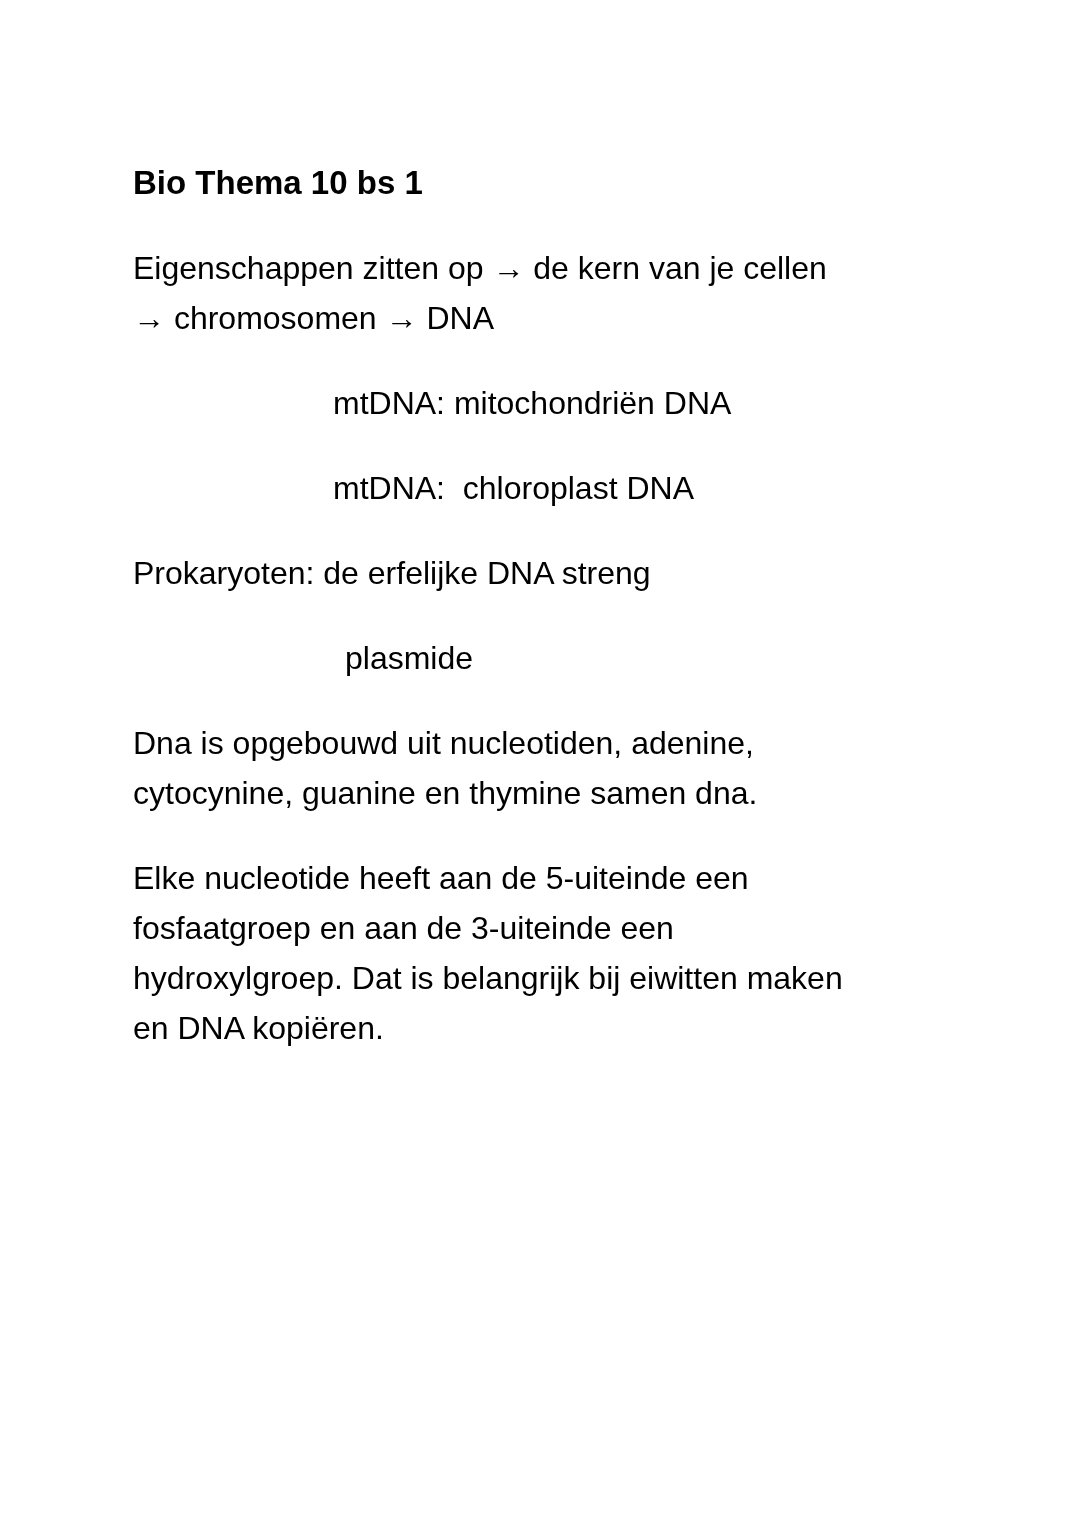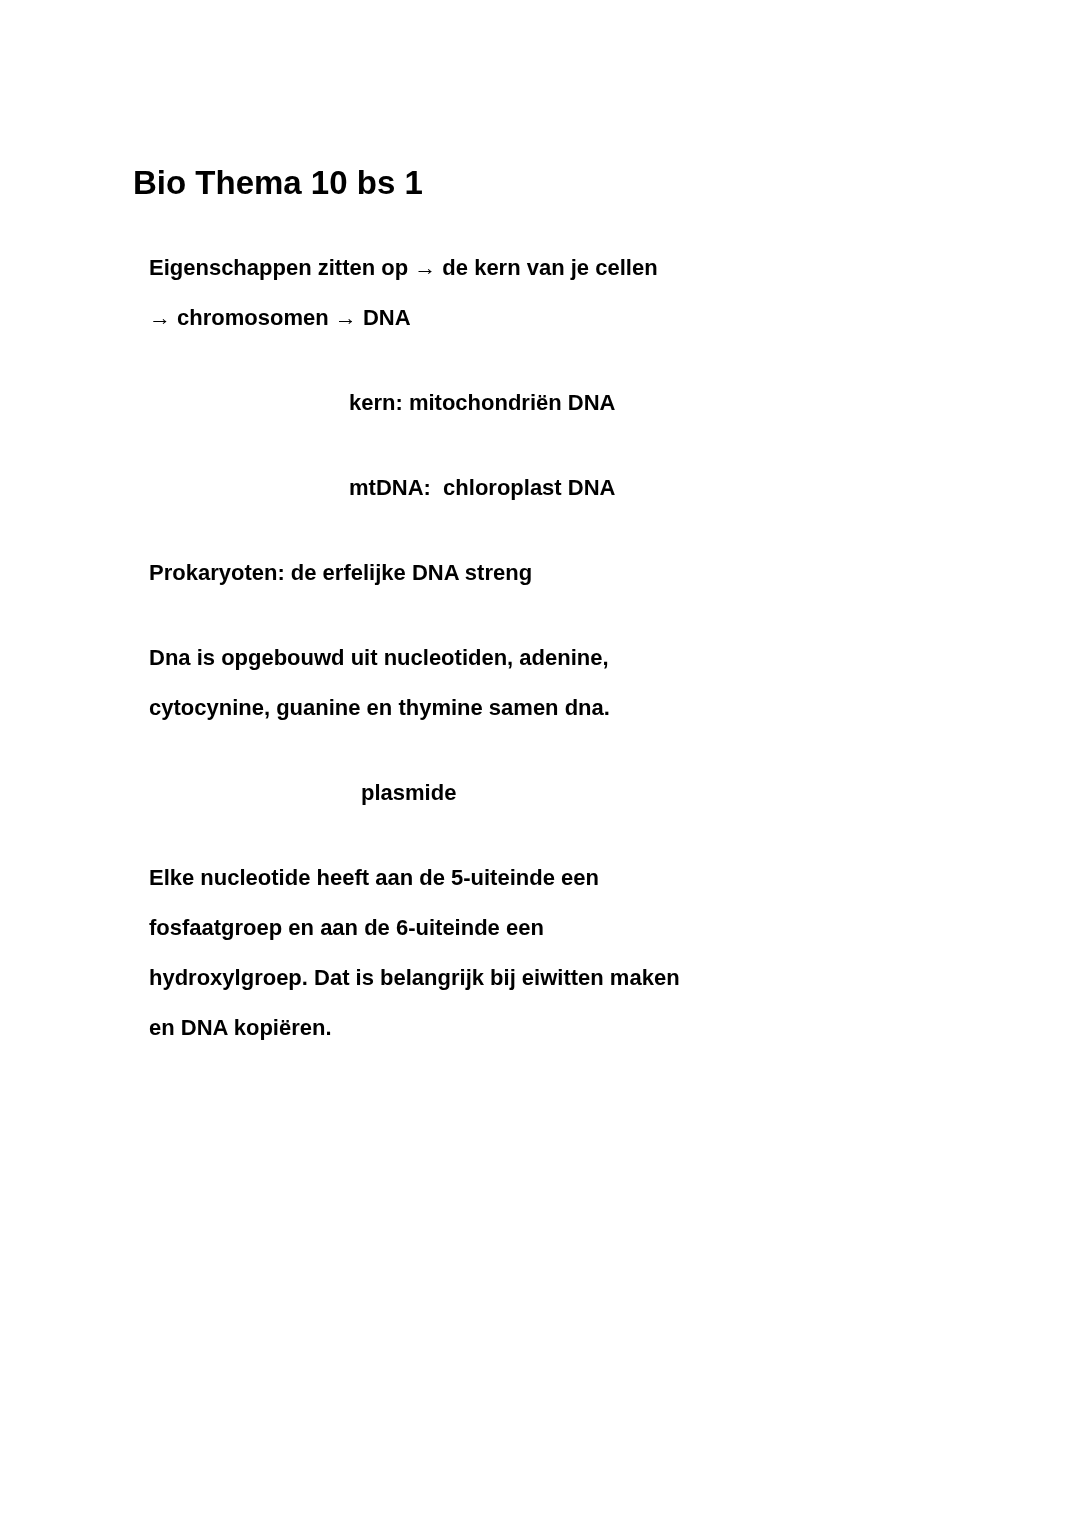--- a/index.html
+++ b/index.html
@@ -22,50 +22,50 @@
     padding: 158px 140px 0 133px;
   }
   .doc-title {
     font-size: 33px;
     font-weight: bold;
     line-height: 50px;
     margin: 0 0 35px 0;
     white-space: pre-wrap;
   }
   .para {
-    font-size: 22px;
-    font-weight: bold;
+    font-size: 32px;
+    font-weight: normal;
     line-height: 50px;
-    margin: 0 0 35px 16px;
+    margin: 0 0 35px 0;
     white-space: pre-wrap;
   }
   .indent-a { padding-left: 200px; }
   .indent-b { padding-left: 212px; }
 </style>
 </head>
 <body>
 
 <div class="page">
 
   <h1 class="doc-title">Bio Thema 10 bs 1</h1>
 
   <p class="para">Eigenschappen zitten op → de kern van je cellen
 → chromosomen → DNA</p>
 
 
 
-  <p class="para indent-a">kern: mitochondriën DNA</p>
+  <p class="para indent-a">mtDNA: mitochondriën DNA</p>
 
   <p class="para indent-a">mtDNA:  chloroplast DNA</p>
 
   <p class="para">Prokaryoten: de erfelijke DNA streng</p>
 
+  <p class="para indent-b">plasmide</p>
+
   <p class="para">Dna is opgebouwd uit nucleotiden, adenine,
 cytocynine, guanine en thymine samen dna.</p>
 
-  <p class="para indent-b">plasmide</p>
-
   <p class="para">Elke nucleotide heeft aan de 5-uiteinde een
-fosfaatgroep en aan de 6-uiteinde een
+fosfaatgroep en aan de 3-uiteinde een
 hydroxylgroep. Dat is belangrijk bij eiwitten maken
 en DNA kopiëren.</p>
 
 </div>
 
 </body></html>

